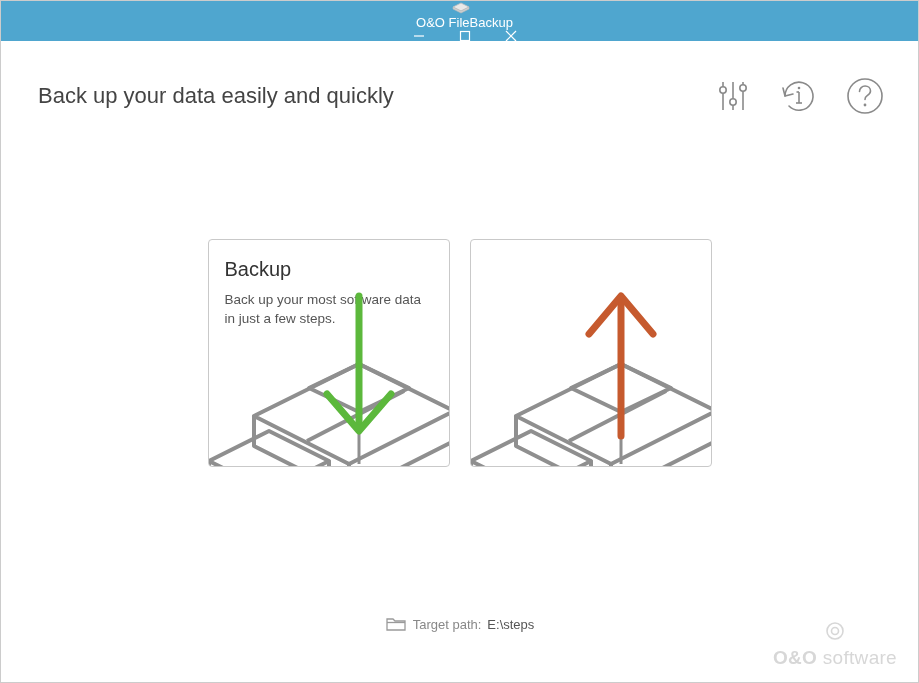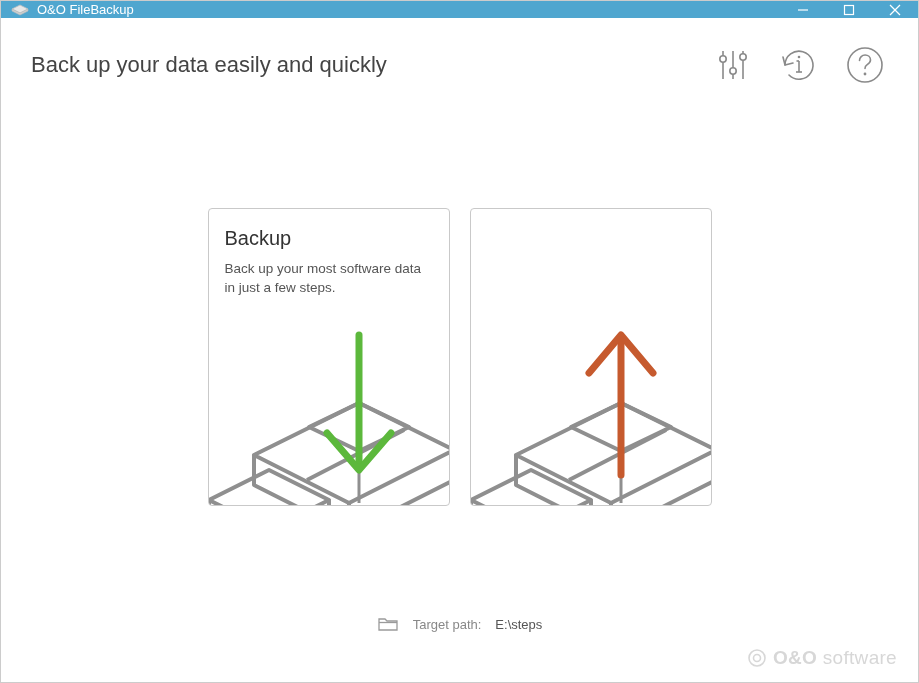--- a/index.html
+++ b/index.html
@@ -5,42 +5,44 @@
   * { box-sizing: border-box; margin: 0; padding: 0; }
   body {
     font-family: "Segoe UI", Arial, sans-serif;
     background: #fff;
     width: 919px;
     height: 683px;
     overflow: hidden;
     border: 1px solid #ccc;
   }
   .titlebar {
-    height: 17px;
+    height: 40px;
     background: #4fa6cf;
     display: flex;
     align-items: center;
     color: #fff;
     font-size: 13px;
     padding-left: 10px;
+    flex-direction: column;
   }
   .titlebar .app-icon { display:flex; align-items:center; margin-right:8px;}
   .titlebar .title { flex: 0 0 auto; }
   .titlebar .spacer { flex: 1; }
   .win-controls { display: flex; height: 100%; }
   .win-btn {
     width: 46px; height: 100%;
     display: flex; align-items: center; justify-content: center;
     color: #fff; font-size: 14px;
     cursor: pointer;
   }
   .header-row {
     display: flex;
     align-items: center;
-    padding: 24px 30px 10px 30px;
+    padding: 32px 30px 10px 30px;
+    margin-left: 7px;
   }
   .page-title {
     font-size: 22px;
     font-weight: 400;
     color: #444;
   }
   .header-icons {
     margin-left: auto;
     display: flex;
     gap: 20px;
@@ -52,21 +54,21 @@
     cursor:pointer;
   }
   .cards {
     display: flex;
     justify-content: center;
     gap: 20px;
     margin-top: 110px;
   }
   .card {
     width: 242px;
-    height: 298px;
+    height: 228px;
     border: 1px solid #c9c9c9;
     border-radius: 4px;
     padding: 18px 16px 10px 16px;
     position: relative;
     overflow: hidden;
     cursor: pointer;
     background:#fff;
   }
   .card h2 {
     font-size: 20px;
@@ -84,37 +86,38 @@
     bottom: 0; left: 0; right: 0;
     height: 180px;
   }
   .target-row {
     position: absolute;
     bottom: 50px;
     left: 0; right: 0;
     display: flex;
     justify-content: center;
     align-items: center;
-    gap: 14px;
+    gap: 6px;
     color: #888;
     font-size: 13px;
   }
   .target-row .folder-icon { display:flex; align-items:center; }
   .target-path-value { color: #555; }
   .brand {
     position: absolute;
     bottom: 14px;
     right: 22px;
     color: #d7d7d7;
     font-size: 19px;
     font-weight: 400;
     letter-spacing: 0.3px;
     display: flex;
     align-items: center;
     gap: 6px;
+    flex-direction: column;
   }
   .brand .bold { font-weight: 600; color:#d7d7d7;}
 </style>
 </head>
 <body>
 
 <div class="titlebar">
   <span class="app-icon">
     <svg width="18" height="14" viewBox="0 0 18 14">
       <path d="M1 6 L9 2 L17 6 L9 10 Z" fill="#e8e8e8" stroke="#bcbcbc" stroke-width="0.8"></path>

